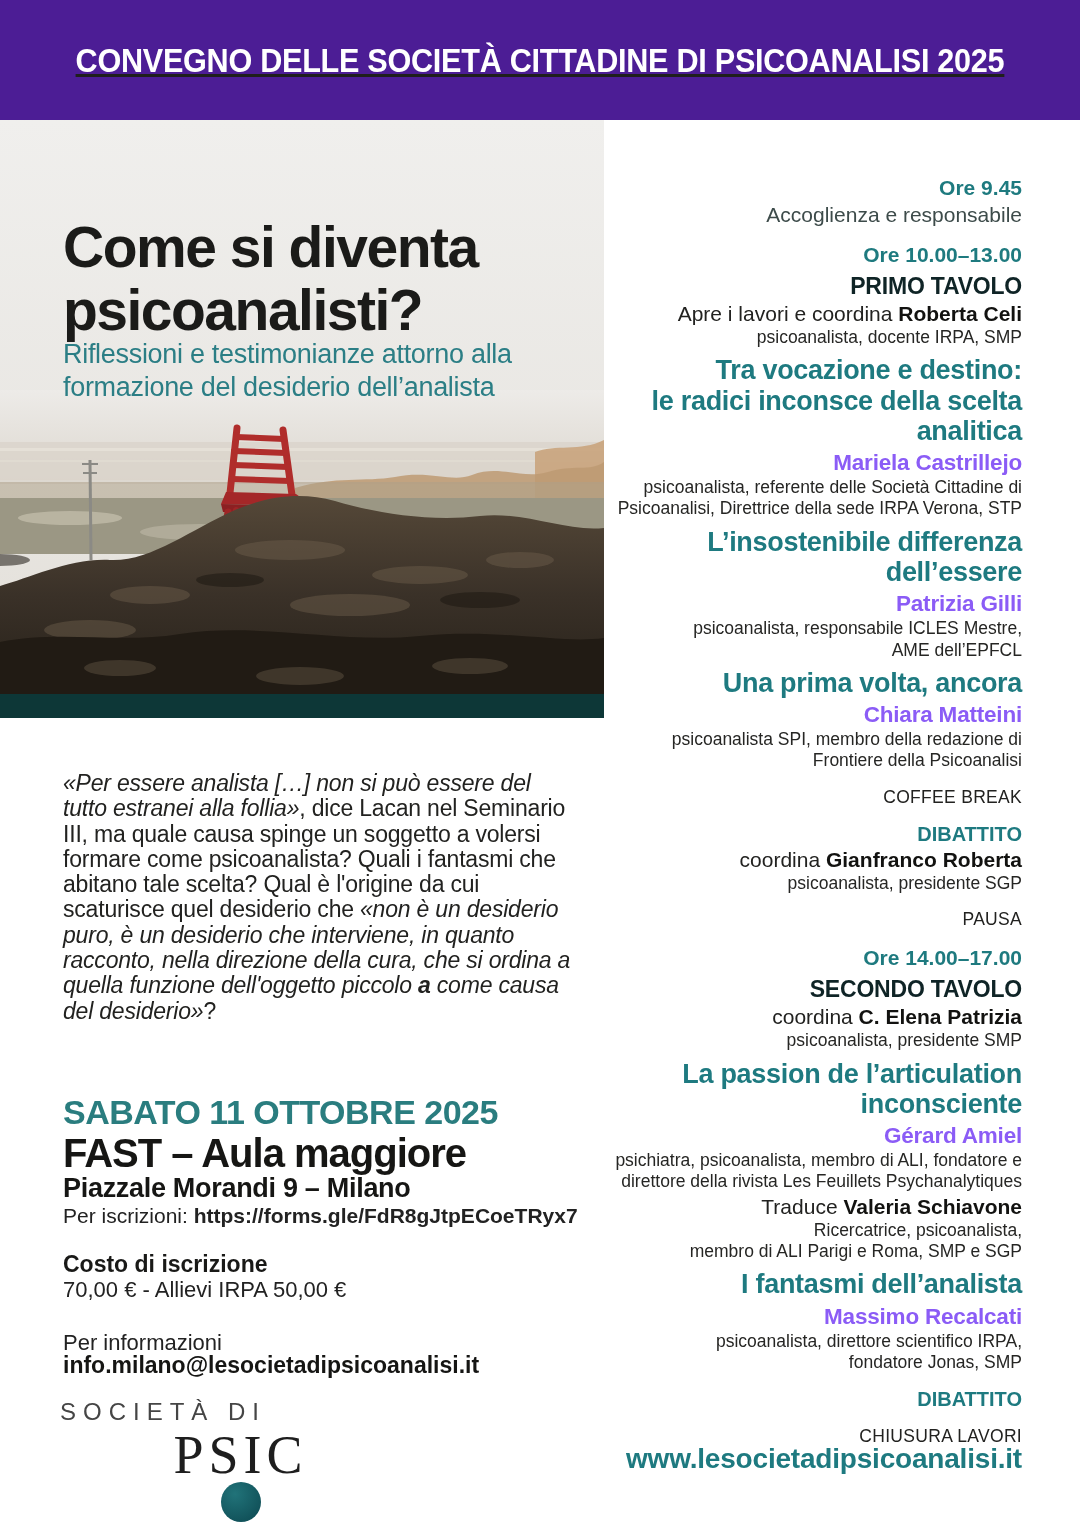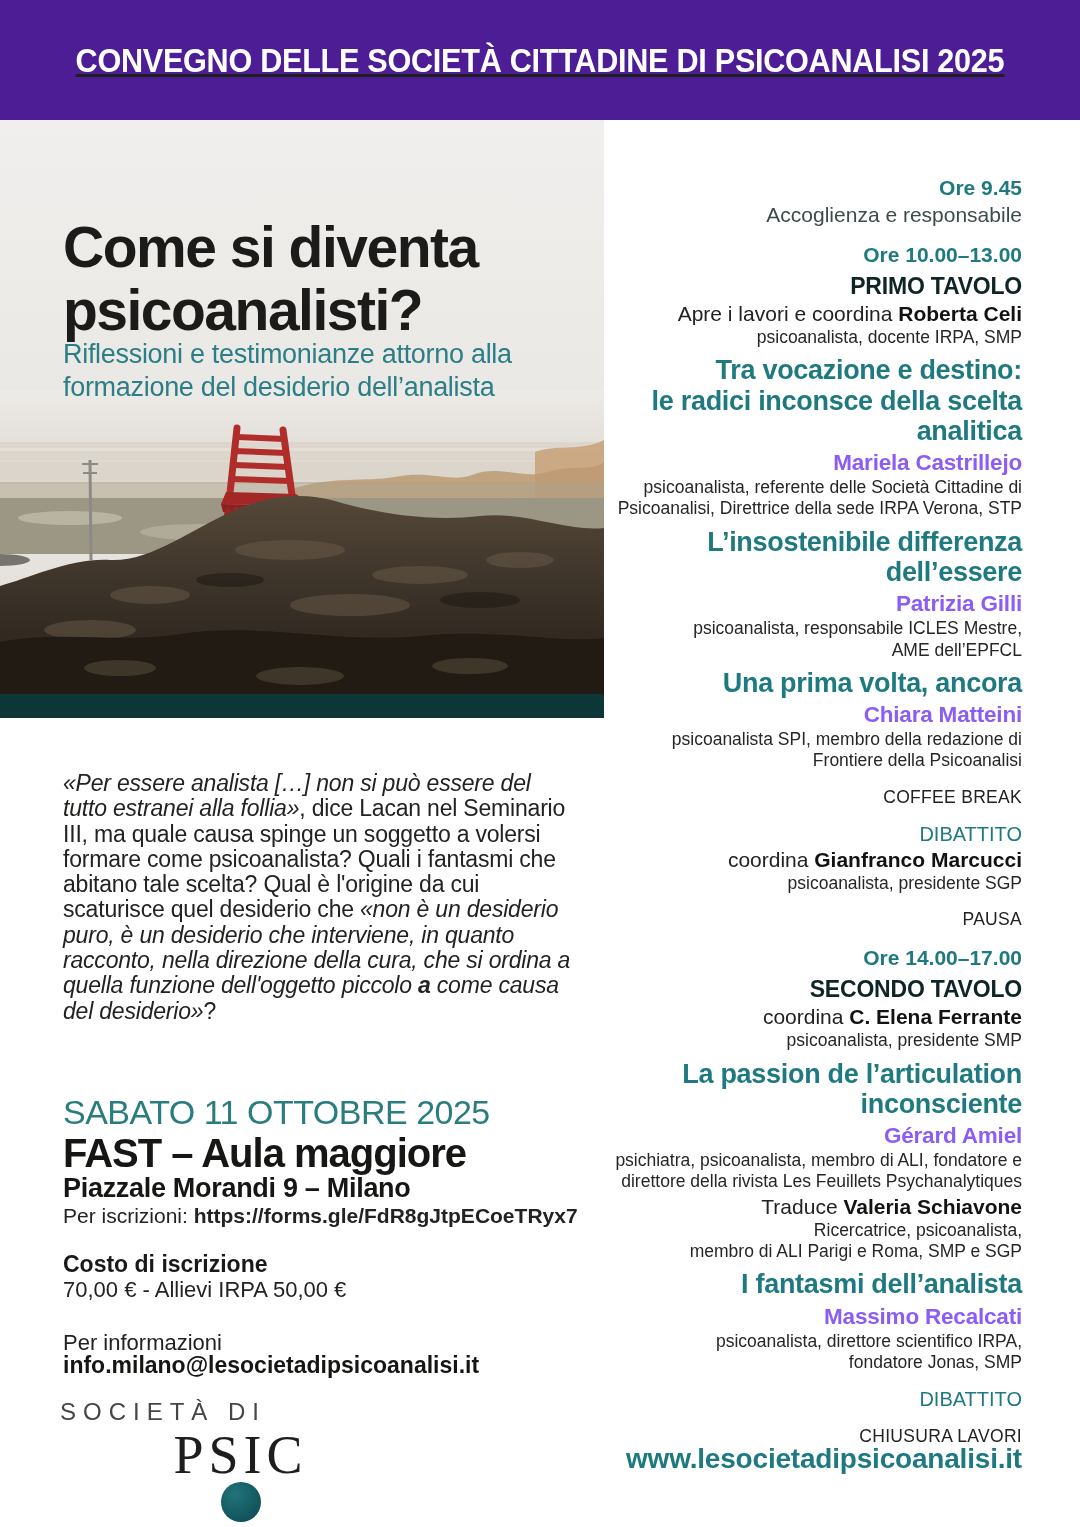--- a/index.html
+++ b/index.html
@@ -37,21 +37,21 @@
     color:#2b7e85;white-space:pre-line;
   }
   
   .quote{
     position:absolute;left:63px;top:748px;width:512px;
     font-size:23px;line-height:1.1;color:#222220;letter-spacing:-.2px;
   }
   .quote .it{font-style:italic;}
   .quote .bi{font-style:italic;font-weight:700;}
   
-  .ev-date{position:absolute;left:63px;top:1093px;font-size:34px;font-weight:400;color:#2a7d7f;letter-spacing:-.5px;}
+  .ev-date{position:absolute;left:63px;top:1093px;font-size:34px;font-weight:700;color:#2a7d7f;letter-spacing:-.5px;}
   .ev-venue{position:absolute;left:63px;top:1131px;font-size:40px;font-weight:700;color:#161614;letter-spacing:-1px;}
   .ev-address{position:absolute;left:63px;top:1173px;font-size:27px;font-weight:700;color:#161614;letter-spacing:-.3px;}
   .ev-reg{position:absolute;left:63px;top:1204px;font-size:21px;color:#222;}
   .ev-reg b{font-weight:700;}
   .cost-title{position:absolute;left:63px;top:1251px;font-size:23px;font-weight:700;color:#191917;}
   .cost-value{position:absolute;left:63px;top:1277px;font-size:22px;color:#222;}
   .info-label{position:absolute;left:63px;top:1330px;font-size:22px;color:#222;}
   .info-email{position:absolute;left:63px;top:1352px;font-size:23px;font-weight:700;color:#151513;}
   
   .logo{position:absolute;left:60px;top:1398px;}
@@ -71,21 +71,21 @@
   .p-time{font-weight:700;font-size:21px;color:#1e7a7f;margin-top:16px;}
   .p-time:first-child{margin-top:0;}
   .p-plain{font-size:21px;color:#3d4b4a;margin-top:3px;}
   .p-session{font-weight:700;font-size:23px;color:#0f2426;margin-top:6px;letter-spacing:-.2px;}
   .p-line{font-size:21px;color:#222220;margin-top:2px;}
   .p-line b{font-weight:700;color:#121210;}
   .p-role{font-size:17.5px;color:#262624;line-height:1.22;margin-top:1px;white-space:pre-line;}
   .p-heading{font-weight:700;font-size:27px;color:#1e7a80;line-height:1.12;margin-top:7px;letter-spacing:-.3px;white-space:pre-line;}
   .p-name{font-weight:700;font-size:22.5px;color:#8b5cf6;margin-top:4px;letter-spacing:-.2px;}
   .p-break{font-size:17.5px;color:#222220;margin-top:15px;letter-spacing:.3px;}
-  .p-debate{font-weight:400;font-size:20px;color:#1e7a80;margin-top:15px;}
+  .p-debate{font-weight:700;font-size:20px;color:#1e7a80;margin-top:15px;}
   
   .site{
     position:absolute;right:58px;top:1443px;
     font-size:28px;font-weight:700;color:#1e7a80;letter-spacing:-.2px;
     text-decoration:none;
   }
 </style>
 </head>
 <body>
 
@@ -221,26 +221,26 @@
 dell’essere</div>
       <div class="p-name">Patrizia Gilli</div>
       <div class="p-role">psicoanalista, responsabile ICLES Mestre,
 AME dell’EPFCL</div>
       <div class="p-heading">Una prima volta, ancora</div>
       <div class="p-name">Chiara Matteini</div>
       <div class="p-role">psicoanalista SPI, membro della redazione di
 Frontiere della Psicoanalisi</div>
       <div class="p-break">COFFEE BREAK</div>
       <div class="p-debate">DIBATTITO</div>
-      <div class="p-line"><span>coordina </span><b>Gianfranco Marcucci</b></div>
+      <div class="p-line"><span>coordina </span><b>Gianfranco Roberta</b></div>
       <div class="p-role">psicoanalista, presidente SGP</div>
       <div class="p-break">PAUSA</div>
       <div class="p-time">Ore 14.00–17.00</div>
       <div class="p-session">SECONDO TAVOLO</div>
-      <div class="p-line"><span>coordina </span><b>C. Elena Ferrante</b></div>
+      <div class="p-line"><span>coordina </span><b>C. Elena Patrizia</b></div>
       <div class="p-role">psicoanalista, presidente SMP</div>
       <div class="p-heading">La passion de l’articulation
 inconsciente</div>
       <div class="p-name">Gérard Amiel</div>
       <div class="p-role">psichiatra, psicoanalista, membro di ALI, fondatore e
 direttore della rivista Les Feuillets Psychanalytiques</div>
       <div class="p-line"><span>Traduce </span><b>Valeria Schiavone</b></div>
       <div class="p-role">Ricercatrice, psicoanalista,
 membro di ALI Parigi e Roma, SMP e SGP</div>
       <div class="p-heading">I fantasmi dell’analista</div>

